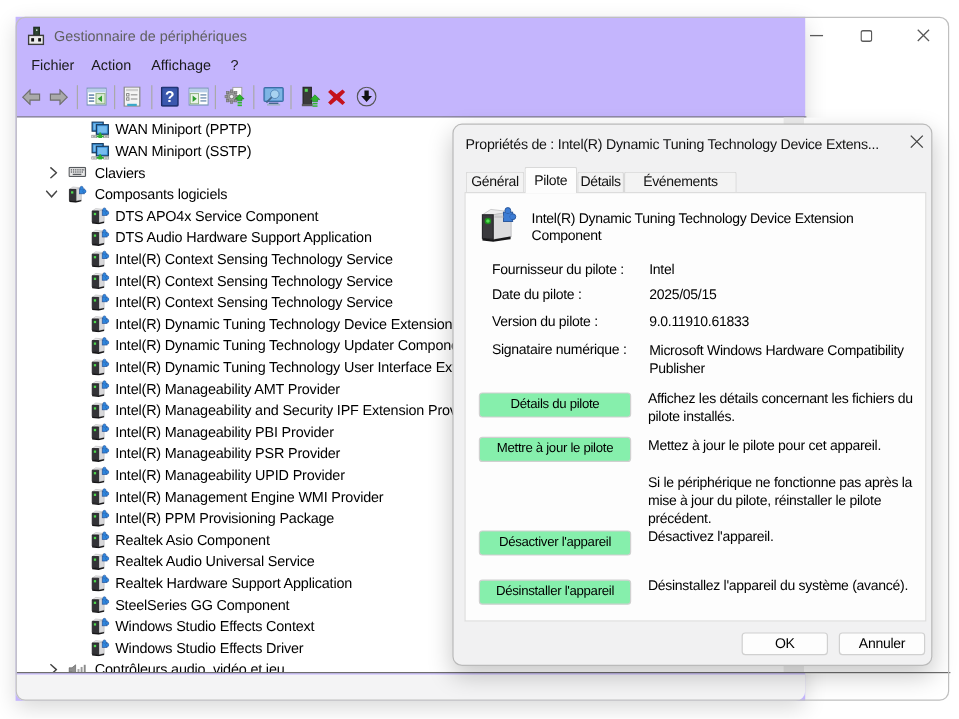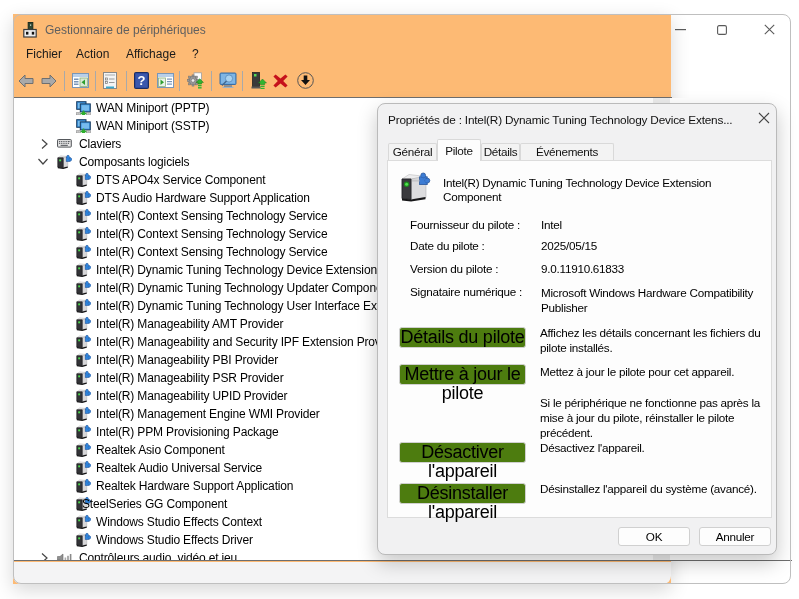--- a/index.html
+++ b/index.html
@@ -1,21 +1,21 @@
 <!DOCTYPE html>
 <html><head>
 <meta charset="utf-8">
 <style>
 * { margin:0; padding:0; box-sizing:border-box; }
 html,body { width:799px; height:599px; background:#ffffff; font-family:"Liberation Sans", sans-serif; overflow:hidden; }
 body { position:relative; }
 .abs { position:absolute; }
 
 #win { position:absolute; left:13px; top:14px; width:658px; height:570px;
-  background:#fdba74; border-radius:0;
+  background:#c4b5fd; border-radius:0;
   box-shadow:0 6px 18px rgba(0,0,0,0.16); }
 #winframe { position:absolute; left:0px; top:0px; width:778px; height:570px;
   border:1px solid #bfbfbf; border-radius:8px; z-index:60; pointer-events:none; }
 #titlebar { position:absolute; left:1px; top:1px; width:100%; height:30px; }
 #title-text { position:absolute; left:31px; top:8px; font-size:12px; color:#606060; }
 
 #menubar { position:absolute; left:1px; top:31px; width:100%; height:20px; font-size:12px; color:#1a1a1a; }
 #menubar span { position:absolute; top:2px; }
 
 #toolbar { position:absolute; left:1px; top:51px; width:100%; height:33px; border-bottom:1px solid #6e6e6e; }
@@ -33,22 +33,22 @@
   background:#f1f1f2; border:1px solid #bababa; border-radius:8px;
   box-shadow:0 8px 20px rgba(0,0,0,0.22); }
 #dlg-title { position:absolute; left:10px; top:9px; font-size:11.8px; letter-spacing:-0.2px; color:#111; white-space:nowrap; }
 #dlg-close { position:absolute; left:380px; top:8px; }
 .tab { position:absolute; font-size:11.7px; letter-spacing:-0.3px; color:#111; text-align:center;
   background:#f3f3f3; border:1px solid #d9d9d9; border-bottom:none; border-radius:2px 2px 0 0; }
 .tab.inactive { top:39px; height:18px; line-height:16px; }
 .tab.active { top:35px; height:22px; line-height:22px; background:#fdfdfd; z-index:3; }
 #panel { position:absolute; left:9px; top:56px; width:385px; height:358px; background:#fdfdfd; border:1px solid #dcdcdc; z-index:2; }
 .fl { position:absolute; font-size:11.7px; letter-spacing:-0.25px; color:#000; white-space:nowrap; }
-.btn { position:absolute; left:11px; width:127px; height:21px; background:#4d7c0f;
-  border:1px solid #d0d0d0; border-radius:3px; font-size:18px; letter-spacing:-0.25px; color:#000;
+.btn { position:absolute; left:11px; width:127px; height:21px; background:#86efac;
+  border:1px solid #d0d0d0; border-radius:3px; font-size:11px; letter-spacing:-0.25px; color:#000;
   text-align:center; line-height:19px; }
 .desc { position:absolute; left:152px; font-size:11.7px; letter-spacing:-0.25px; color:#000; line-height:15px; width:226px; }
 .okbtn { position:absolute; top:423px; width:72px; height:19px; background:#fdfdfd;
   border:1px solid #d0d0d0; border-radius:3px; font-size:11.7px; letter-spacing:-0.25px; color:#000;
   text-align:center; line-height:17px; }
 </style>
 </head>
 <body>
 <div id="win">
   <div id="winframe"></div>
@@ -370,21 +370,21 @@
 <div class="row" style="left:0; top:379px; width:776px;">
         <svg class="abs" style="left:62px; top:1px" width="15" height="15" viewBox="0 0 15 15">
           <use href="#i-sc"></use>
         </svg>
         <span class="txt" style="left:82px">Realtek Hardware Support Application</span>
       </div>
 <div class="row" style="left:0; top:397px; width:776px;">
         <svg class="abs" style="left:62px; top:1px" width="15" height="15" viewBox="0 0 15 15">
           <use href="#i-sc"></use>
         </svg>
-        <span class="txt" style="left:68px">SteelSeries GG Component</span>
+        <span class="txt" style="left:82px">SteelSeries GG Component</span>
       </div>
 <div class="row" style="left:0; top:415px; width:776px;">
         <svg class="abs" style="left:62px; top:1px" width="15" height="15" viewBox="0 0 15 15">
           <use href="#i-sc"></use>
         </svg>
         <span class="txt" style="left:82px">Windows Studio Effects Context</span>
       </div>
 <div class="row" style="left:0; top:433px; width:776px;">
         <svg class="abs" style="left:62px; top:1px" width="15" height="15" viewBox="0 0 15 15">
           <use href="#i-sc"></use>

